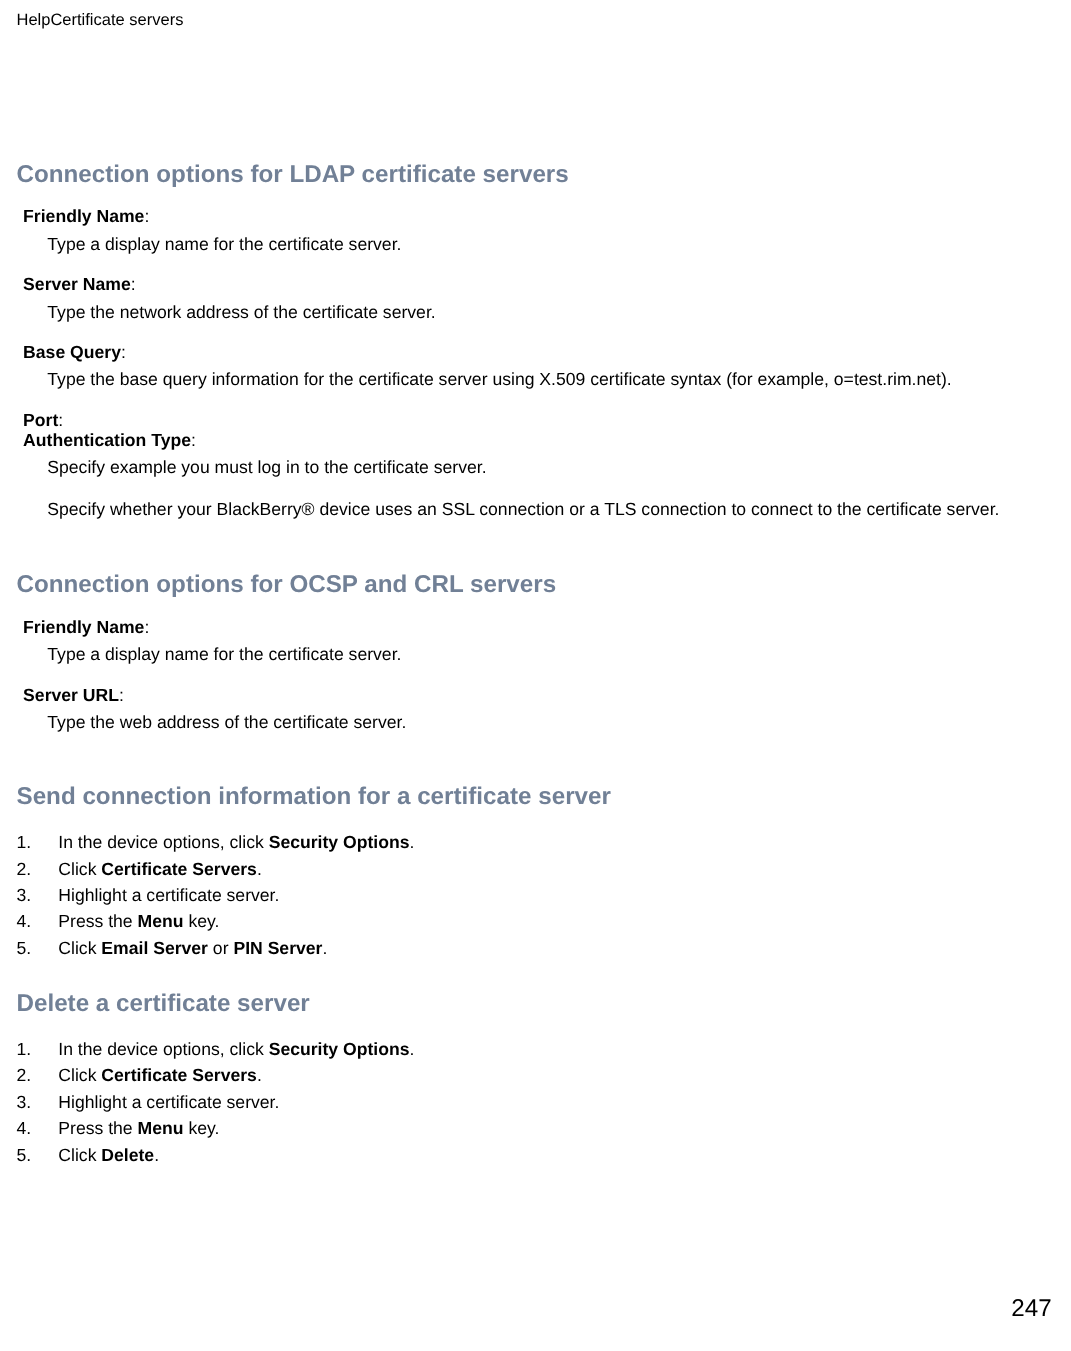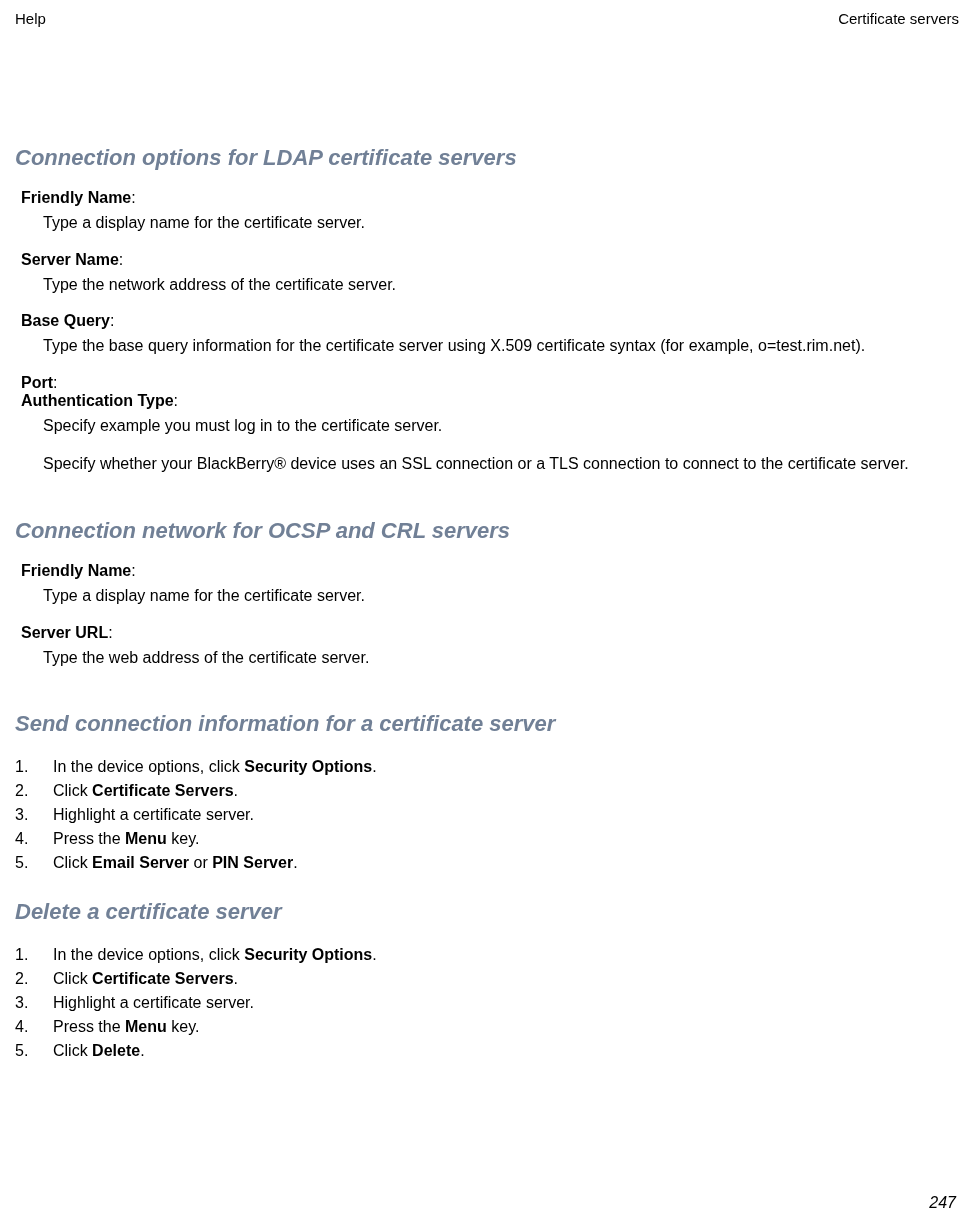--- a/index.html
+++ b/index.html
@@ -7,30 +7,28 @@
       width: 974px;
       height: 1228px;
       font-family: Arial, Helvetica, sans-serif;
       color: #000;
       background: #fff;
       position: relative;
       padding: 10px 15px;
     }
     .header {
       display: flex;
-      justify-content: space-between;
       font-size: 15px;
       margin-bottom: 118px;
     }
     .section-heading {
       color: #718096;
       font-size: 22px;
       font-weight: bold;
       margin-bottom: 18px;
-      font-style: italic;
     }
     .def-term {
       font-weight: bold;
       font-size: 16px;
       margin-left: 6px;
     }
     .def-colon { font-weight: normal; }
     .def-desc {
       font-size: 16px;
       margin-left: 28px;
@@ -55,24 +53,23 @@
     ol.steps li::before {
       content: counter(step) ".";
       position: absolute;
       left: 0;
       width: 22px;
       text-align: left;
     }
     .b { font-weight: bold; }
     .page-number {
       position: absolute;
-      bottom: 16px;
+      bottom: 26px;
       right: 18px;
-      font-size: 16px;
-      font-style: italic;
+      font-size: 22px;
     }
   </style>
 </head>
 <body>
 
 <div class="header">
   <span>Help</span>
   <span>Certificate servers</span>
 </div>
 
@@ -88,21 +85,21 @@
     <div><span class="def-term">Port</span><span class="def-colon">:</span></div>
     <div><span class="def-term">Authentication Type</span><span class="def-colon">:</span></div>
     <div class="def-desc">Specify example you must log in to the certificate server.</div>
     <div class="def-desc">Specify whether your BlackBerry® device uses an SSL connection or a TLS connection to connect to the certificate server.</div>
   </div>
 </div>
 
 <div class="spacer-mid"></div>
 
 <div>
-  <h2 class="section-heading">Connection network for OCSP and CRL servers</h2>
+  <h2 class="section-heading">Connection options for OCSP and CRL servers</h2>
   <div>
     <div><span class="def-term">Friendly Name</span><span class="def-colon">:</span></div>
     <div class="def-desc">Type a display name for the certificate server.</div>
     <div><span class="def-term">Server URL</span><span class="def-colon">:</span></div>
     <div class="def-desc">Type the web address of the certificate server.</div>
   </div>
 </div>
 
 <div class="spacer-mid"></div>
 

